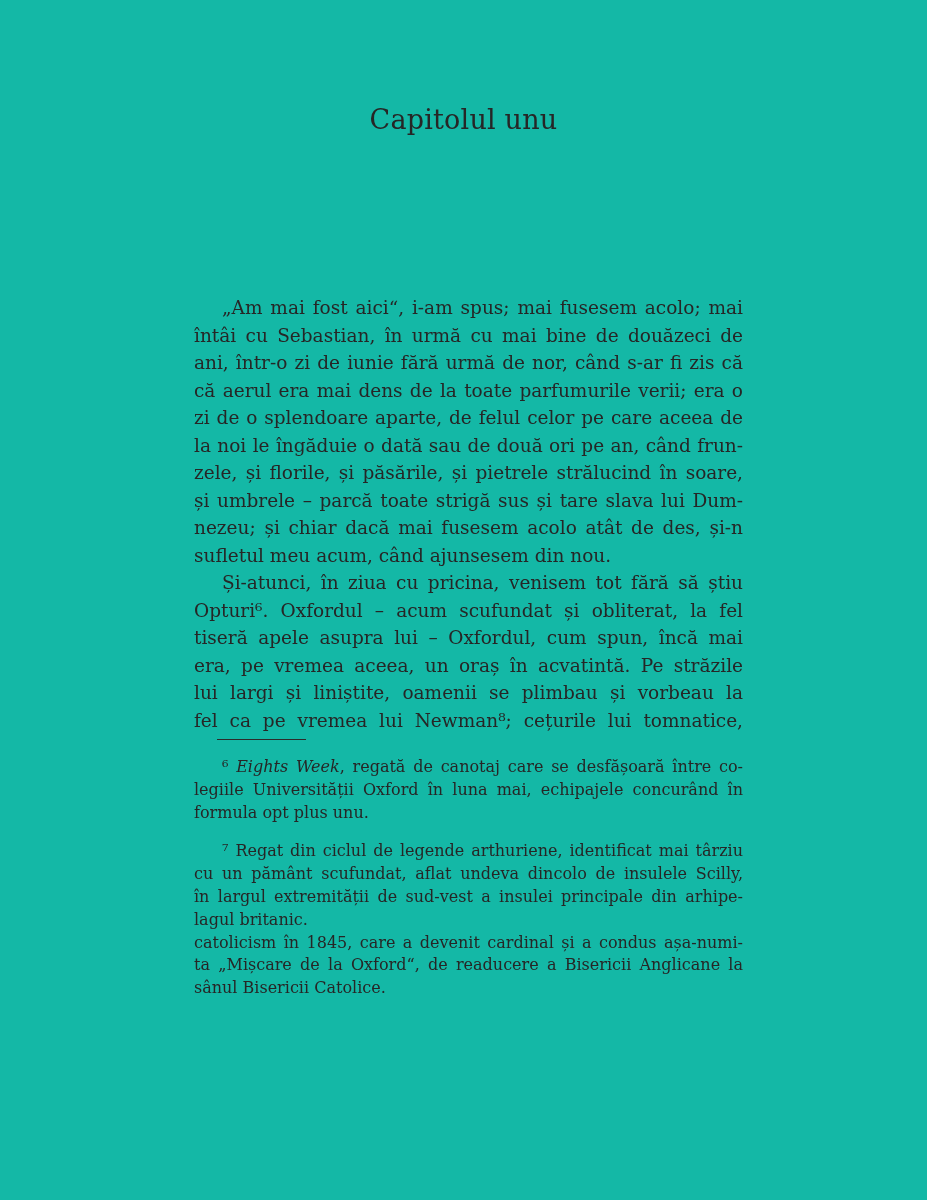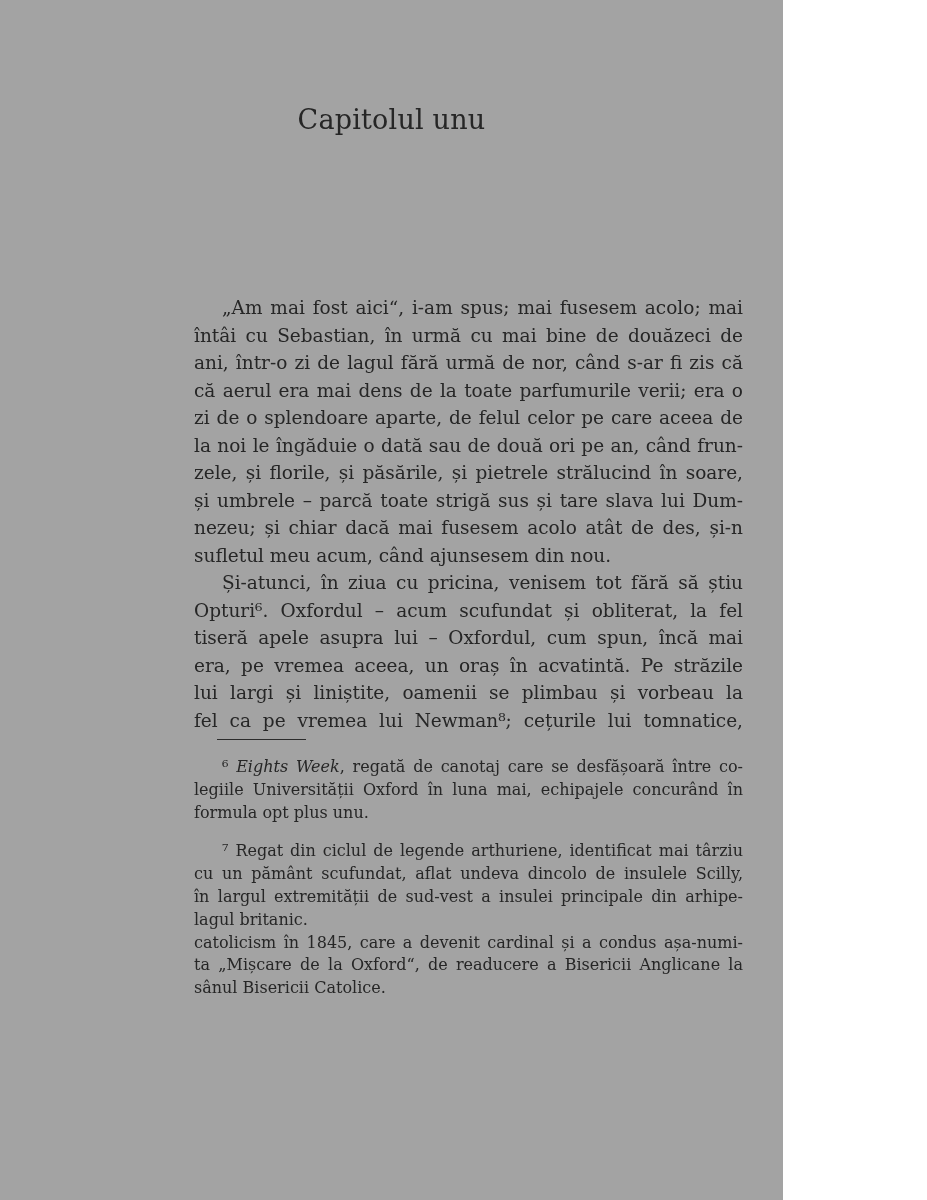--- a/index.html
+++ b/index.html
@@ -2,23 +2,23 @@
 <html><head>
 <meta charset="utf-8">
 <style>
   html, body {
     margin: 0;
     padding: 0;
     background: #ffffff;
   }
   .page {
     position: relative;
-    width: 783px;
+    width: 927px;
     height: 1200px;
-    background: #a3a3a3;
+    background: #14b8a6;
     font-family: "DejaVu Serif", "Liberation Serif", serif;
     color: #262626;
     overflow: hidden;
   }
   .chapter-title {
     position: absolute;
     top: 104px;
     left: 0;
     width: 100%;
     margin: 0;
@@ -74,21 +74,21 @@
 
 <div class="page">
 
   <h1 class="chapter-title">Capitolul unu</h1>
 
   <div class="content">
 
     <div>
       <div class="bline first">„Am mai fost aici“, i-am spus; mai fusesem acolo; mai</div>
       <div class="bline">întâi cu Sebastian, în urmă cu mai bine de douăzeci de</div>
-      <div class="bline">ani, într-o zi de lagul fără urmă de nor, când s-ar fi zis că</div>
+      <div class="bline">ani, într-o zi de iunie fără urmă de nor, când s-ar fi zis că</div>
       <div class="bline">că aerul era mai dens de la toate parfumurile verii; era o</div>
       <div class="bline">zi de o splendoare aparte, de felul celor pe care aceea de</div>
       <div class="bline">la noi le îngăduie o dată sau de două ori pe an, când frun-</div>
       <div class="bline">zele, și florile, și păsările, și pietrele strălucind în soare,</div>
       <div class="bline">și umbrele – parcă toate strigă sus și tare slava lui Dum-</div>
       <div class="bline">nezeu; și chiar dacă mai fusesem acolo atât de des, și-n</div>
       <div class="bline endline">sufletul meu acum, când ajunsesem din nou.</div>
     </div>
 
     <div>

